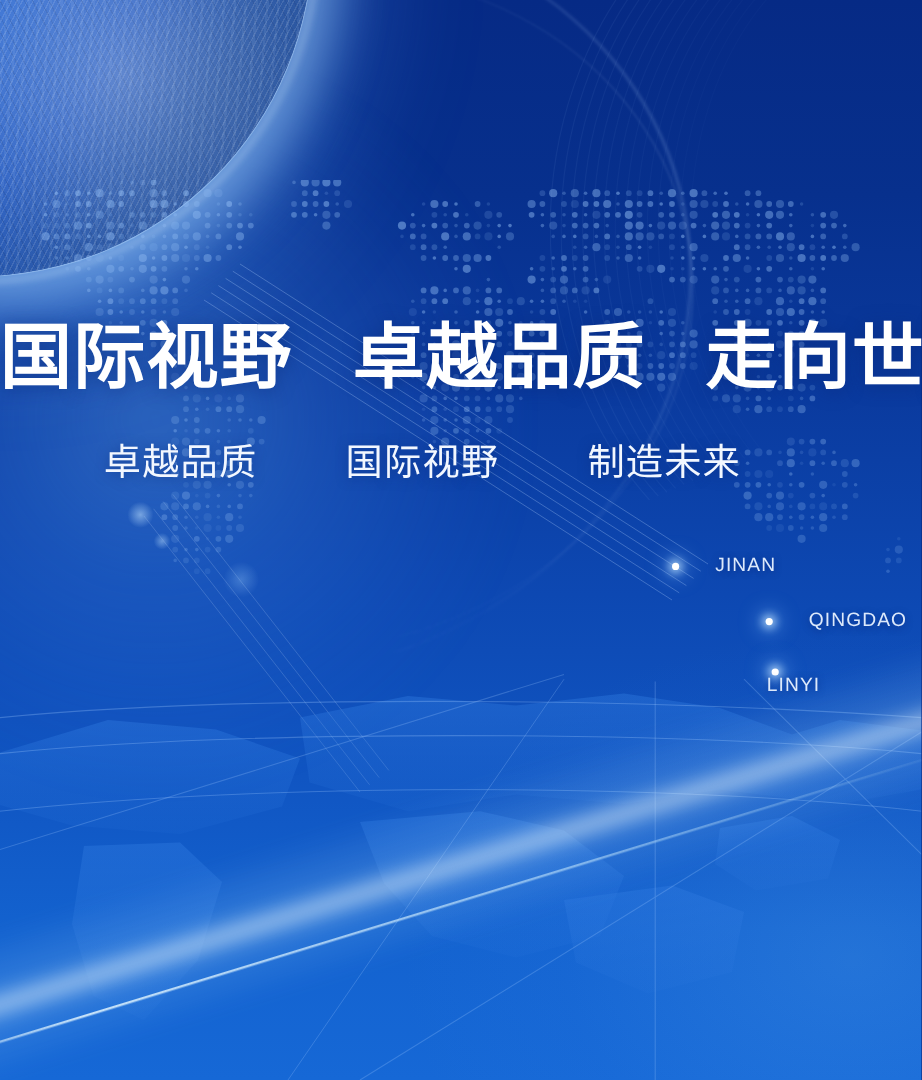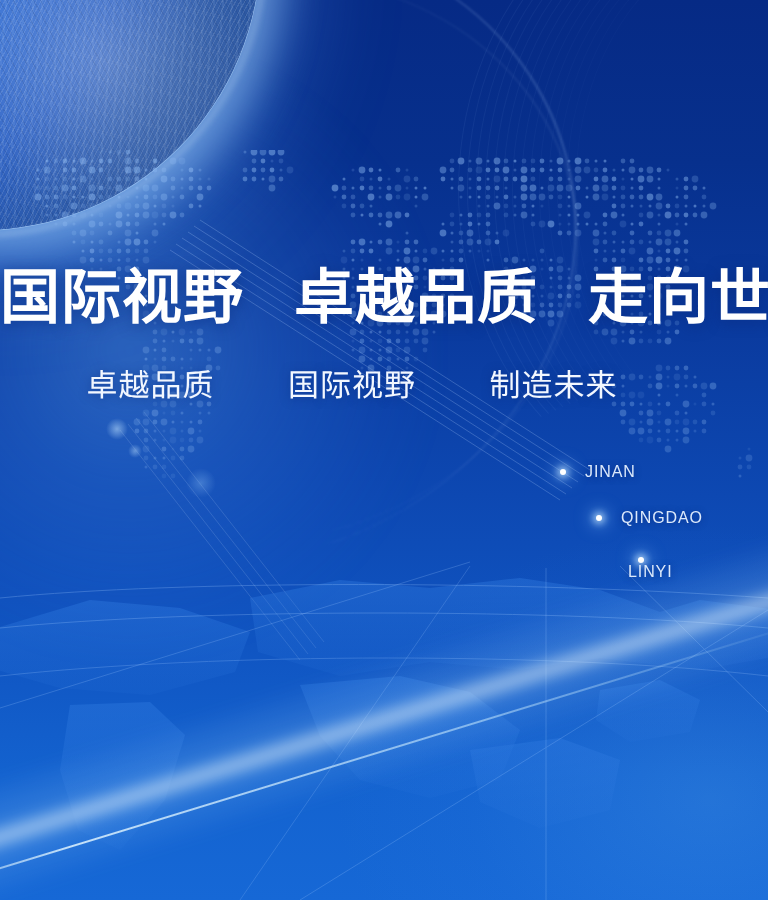--- a/index.html
+++ b/index.html
@@ -218,30 +218,30 @@
   
   .city{ position:absolute; display:flex; align-items:center; }
   .city .dot{
     width:6px; height:6px; border-radius:50%;
     background:#ffffff;
     box-shadow:0 0 7px 3px rgba(190,225,255,.75),
                0 0 16px 7px rgba(130,190,255,.35);
     flex:0 0 auto;
   }
   .city .nm{
-    margin-left:19px;
+    margin-left:30px;
     font-family:"Liberation Sans", sans-serif;
     font-size:16px;
     letter-spacing:.9px;
     color:#dce9fb;
     white-space:nowrap;
     text-shadow:0 1px 6px rgba(10,40,120,.7);
   }
   .city-jinan   { left:560px; top:463px; }
-  .city-qingdao { left:596px; top:509px; }
+  .city-qingdao { left:638px; top:509px; }
   .city-linyi   { left:609px; top:557px;flex-direction:column; }
 
   
   .bokeh{ position:absolute; border-radius:50%; pointer-events:none; }
 </style>
 </head>
 <body>
 
 <div class="stage">
 

